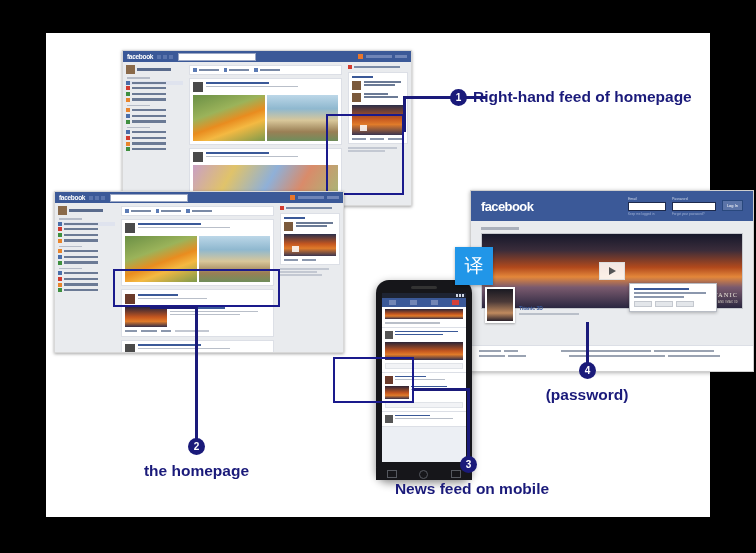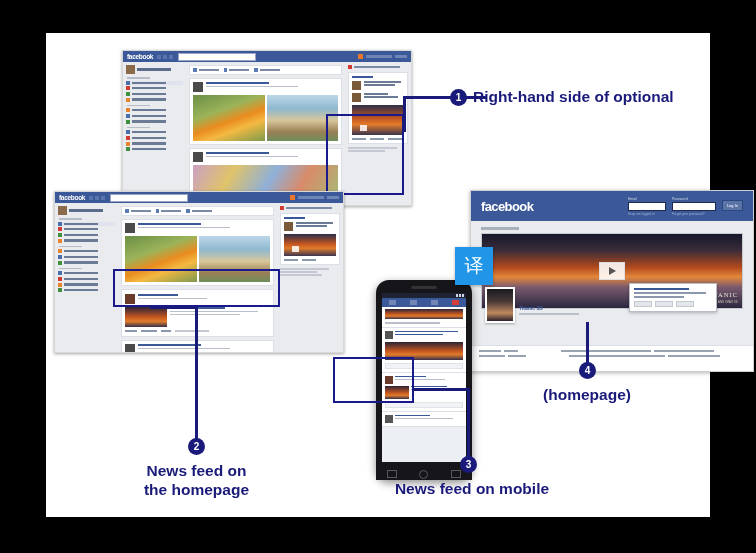--- a/index.html
+++ b/index.html
@@ -610,36 +610,35 @@
 
     <div class="hl" style="left:287px;top:324px;width:81px;height:46px;"></div>
 
     <div id="tbadge">
       <span>译</span>
     </div>
 
     <div class="line" style="left:357px;top:63px;width:2.5px;height:36px;"></div>
     <div class="line" style="left:357px;top:63px;width:84px;height:2.5px;"></div>
     <div class="num" style="left:404px;top:56px;">1</div>
-    <div class="cap left" style="left:427px;top:54px;white-space:nowrap;">Right-hand side of optional</div>
+    <div class="cap left" style="left:427px;top:54px;white-space:nowrap;">Right-hand feed of homepage</div>
 
     <div class="line" style="left:149px;top:273px;width:2.5px;height:136px;"></div>
     <div class="line" style="left:104px;top:273px;width:47px;height:2.5px;"></div>
     <div class="num" style="left:142px;top:405px;">2</div>
     <div class="cap" style="left:82px;top:428px;width:137px;">
-      <div>News feed on</div>
       <div>the homepage</div>
     </div>
 
     <div class="line" style="left:367px;top:355px;width:56px;height:2.5px;"></div>
     <div class="line" style="left:421px;top:355px;width:2.5px;height:70px;"></div>
     <div class="num" style="left:414px;top:423px;">3</div>
     <div class="cap" style="left:341px;top:446px;width:170px;white-space:nowrap;">News feed on mobile</div>
 
     <div class="line" style="left:540px;top:289px;width:2.5px;height:43px;"></div>
     <div class="num" style="left:533px;top:329px;">4</div>
     <div class="cap" style="left:455px;top:352px;width:172px;">
-      <div>(homepage)</div>
+      <div>(password)</div>
     </div>
 
   </div>
 
 </div>
 
 </body></html>

